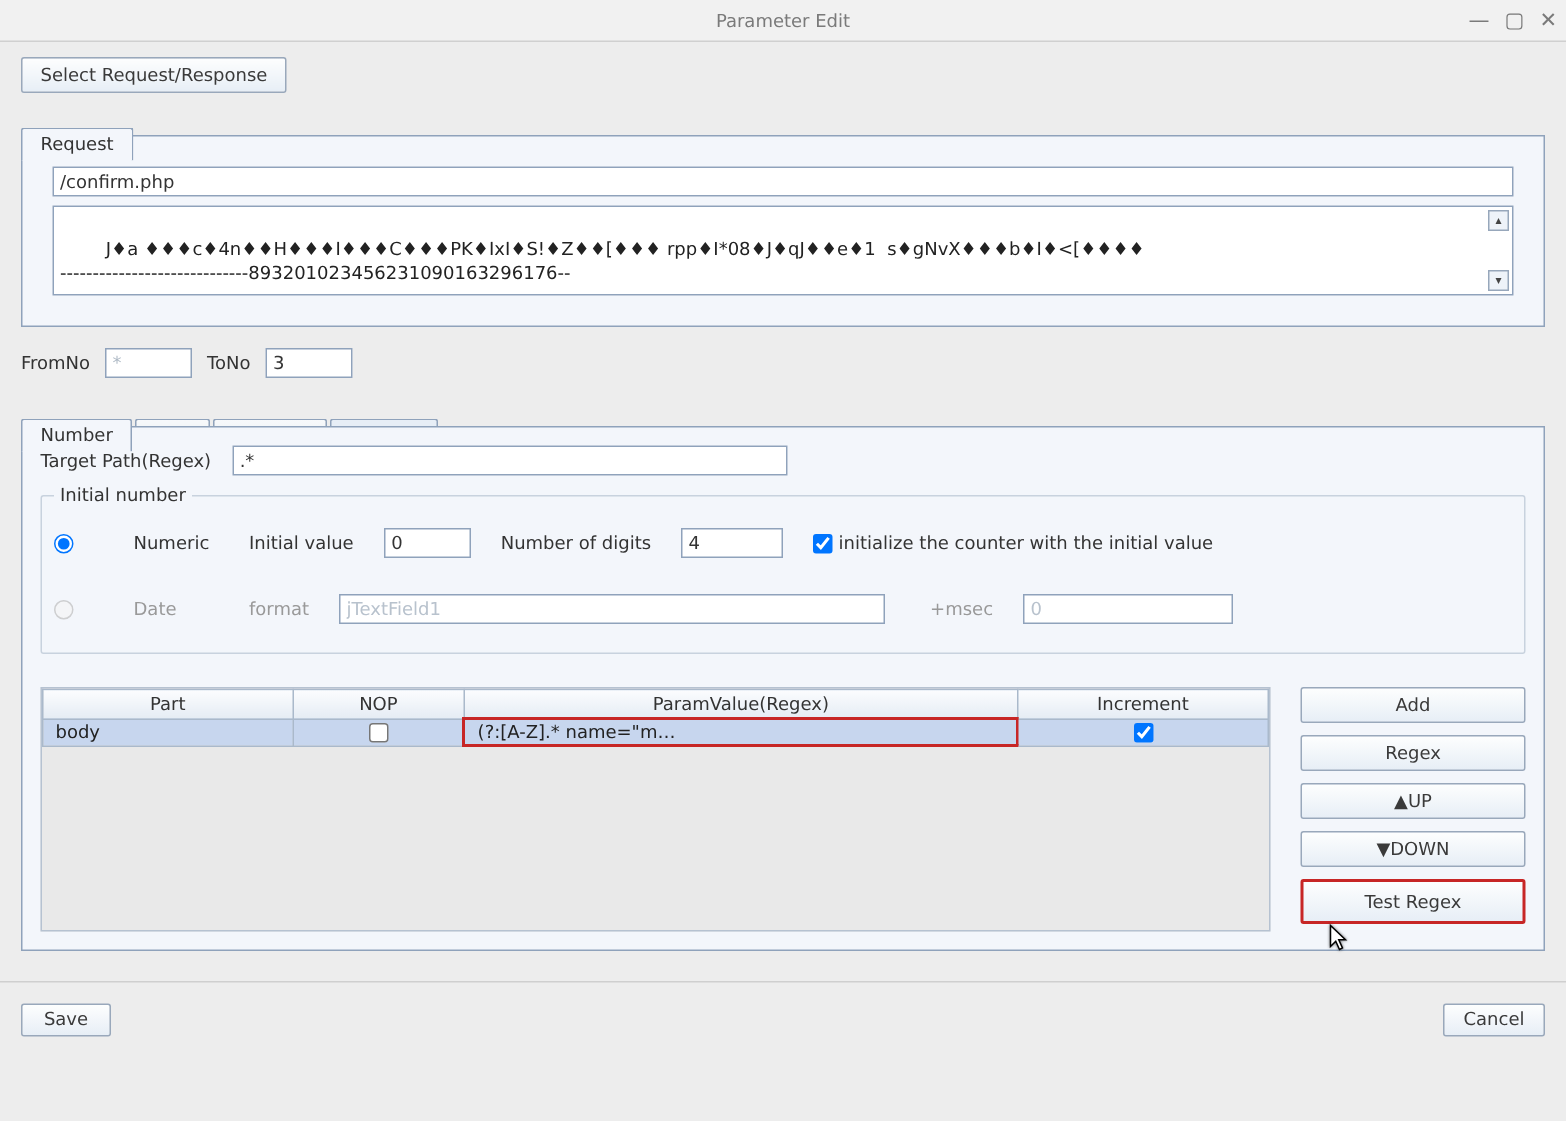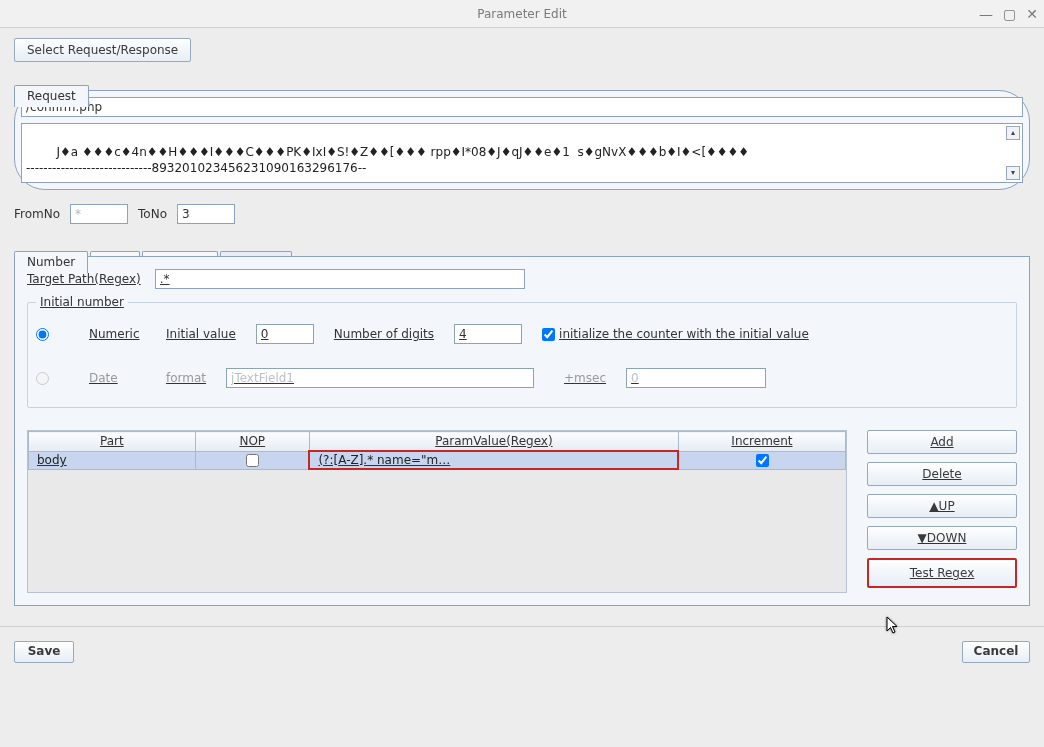--- a/index.html
+++ b/index.html
@@ -122,33 +122,32 @@
 
   .highlight-red {
     border: 2px solid #c72626;
   }
 
   .footer {
     border-top: 1px solid #cfcfcf;
     padding: 14px 14px;
     display: flex; justify-content: space-between; align-items: center;
     margin-top: 10px;
-    font-weight: bold;
   }
 
   .num-small { width: 58px; }
   .num-med  { width: 68px; }
   .num-wide { width: 140px; }
 
   .targetpath-input { flex: 1; max-width: 370px; }
 
   
   .select-req-btn { margin-bottom: 6px; }
   .request-pane { margin-bottom: 14px; }
-  .request-pane .inner { padding: 6px; border-radius: 31px; }
+  .request-pane .inner { padding: 20px; }
   .request-body {
     width: 100%; height: 60px; border: 1px solid #8fa2bb; background: #fff;
     padding: 4px 16px 4px 4px; position: relative; color: #222; font-size: 12px;
     line-height: 1.35; white-space: pre-wrap; word-break: break-all;
   }
   .fromto { margin-bottom: 10px; }
 
   .number-pane .grid {
     display: flex; gap: 10px;
   }
@@ -208,21 +207,21 @@
     <span class="lbl">ToNo</span>
     <input type="text" class="num-small" value="3" style="">
   </div>
 
   <div class="tabstrip">
     <div class="tab active">Number</div>
     <div class="tab inactive">CSV</div>
     <div class="tab inactive">Tracking</div>
     <div class="tab disabled">FromNo</div>
   </div>
-  <div class="pane number-pane" style="padding:12px;text-decoration:underline;">
+  <div class="pane number-pane" style="padding:12px;">
 
     <div class="row" style="gap:14px; margin-bottom:4px;">
       <span class="lbl">Target Path(Regex)</span>
       <input type="text" class="targetpath-input" value=".*" style="">
     </div>
 
     <fieldset class="initial">
       <legend>Initial number</legend>
 
       <div class="line">
@@ -239,21 +238,21 @@
           <span class="lbl">initialize the counter with the initial value</span>
         </label>
       </div>
 
       <div class="line" style="margin-top:14px;">
         <div class="radio-row first">
           <input type="radio" disabled="" style="">
           <span class="lbl muted">Date</span>
         </div>
         <span class="lbl muted">format</span>
-        <input type="text" disabled="" style="width: 308px; color: rgb(184, 194, 205);" value="jTextField1">
+        <input type="text" disabled="" style="width: 364px; color: rgb(184, 194, 205);" value="jTextField1">
         <span class="lbl muted" style="margin-left:10px;">+msec</span>
         <input type="text" disabled="" class="num-wide" style="color: rgb(184, 194, 205);" value="0">
       </div>
     </fieldset>
 
     <div class="grid" style="margin-top:22px;">
       <div class="left">
         <div class="datatable">
           <table>
             <thead>
@@ -275,21 +274,21 @@
                     <input type="checkbox" checked="" style="">
                   </td>
               </tr>
             </tbody>
           </table>
         </div>
       </div>
       <div class="right">
         <div class="sidebuttons">
           <span class="btn">Add</span>
-          <span class="btn">Delete</span>
+          <span class="btn">Regex</span>
           <span class="btn">▲UP</span>
           <span class="btn">▼DOWN</span>
           <span class="btn highlight-red" style="padding:6px 12px; position:relative;">Test Regex</span>
         </div>
       </div>
     </div>
 
   </div>
 </div>
 

